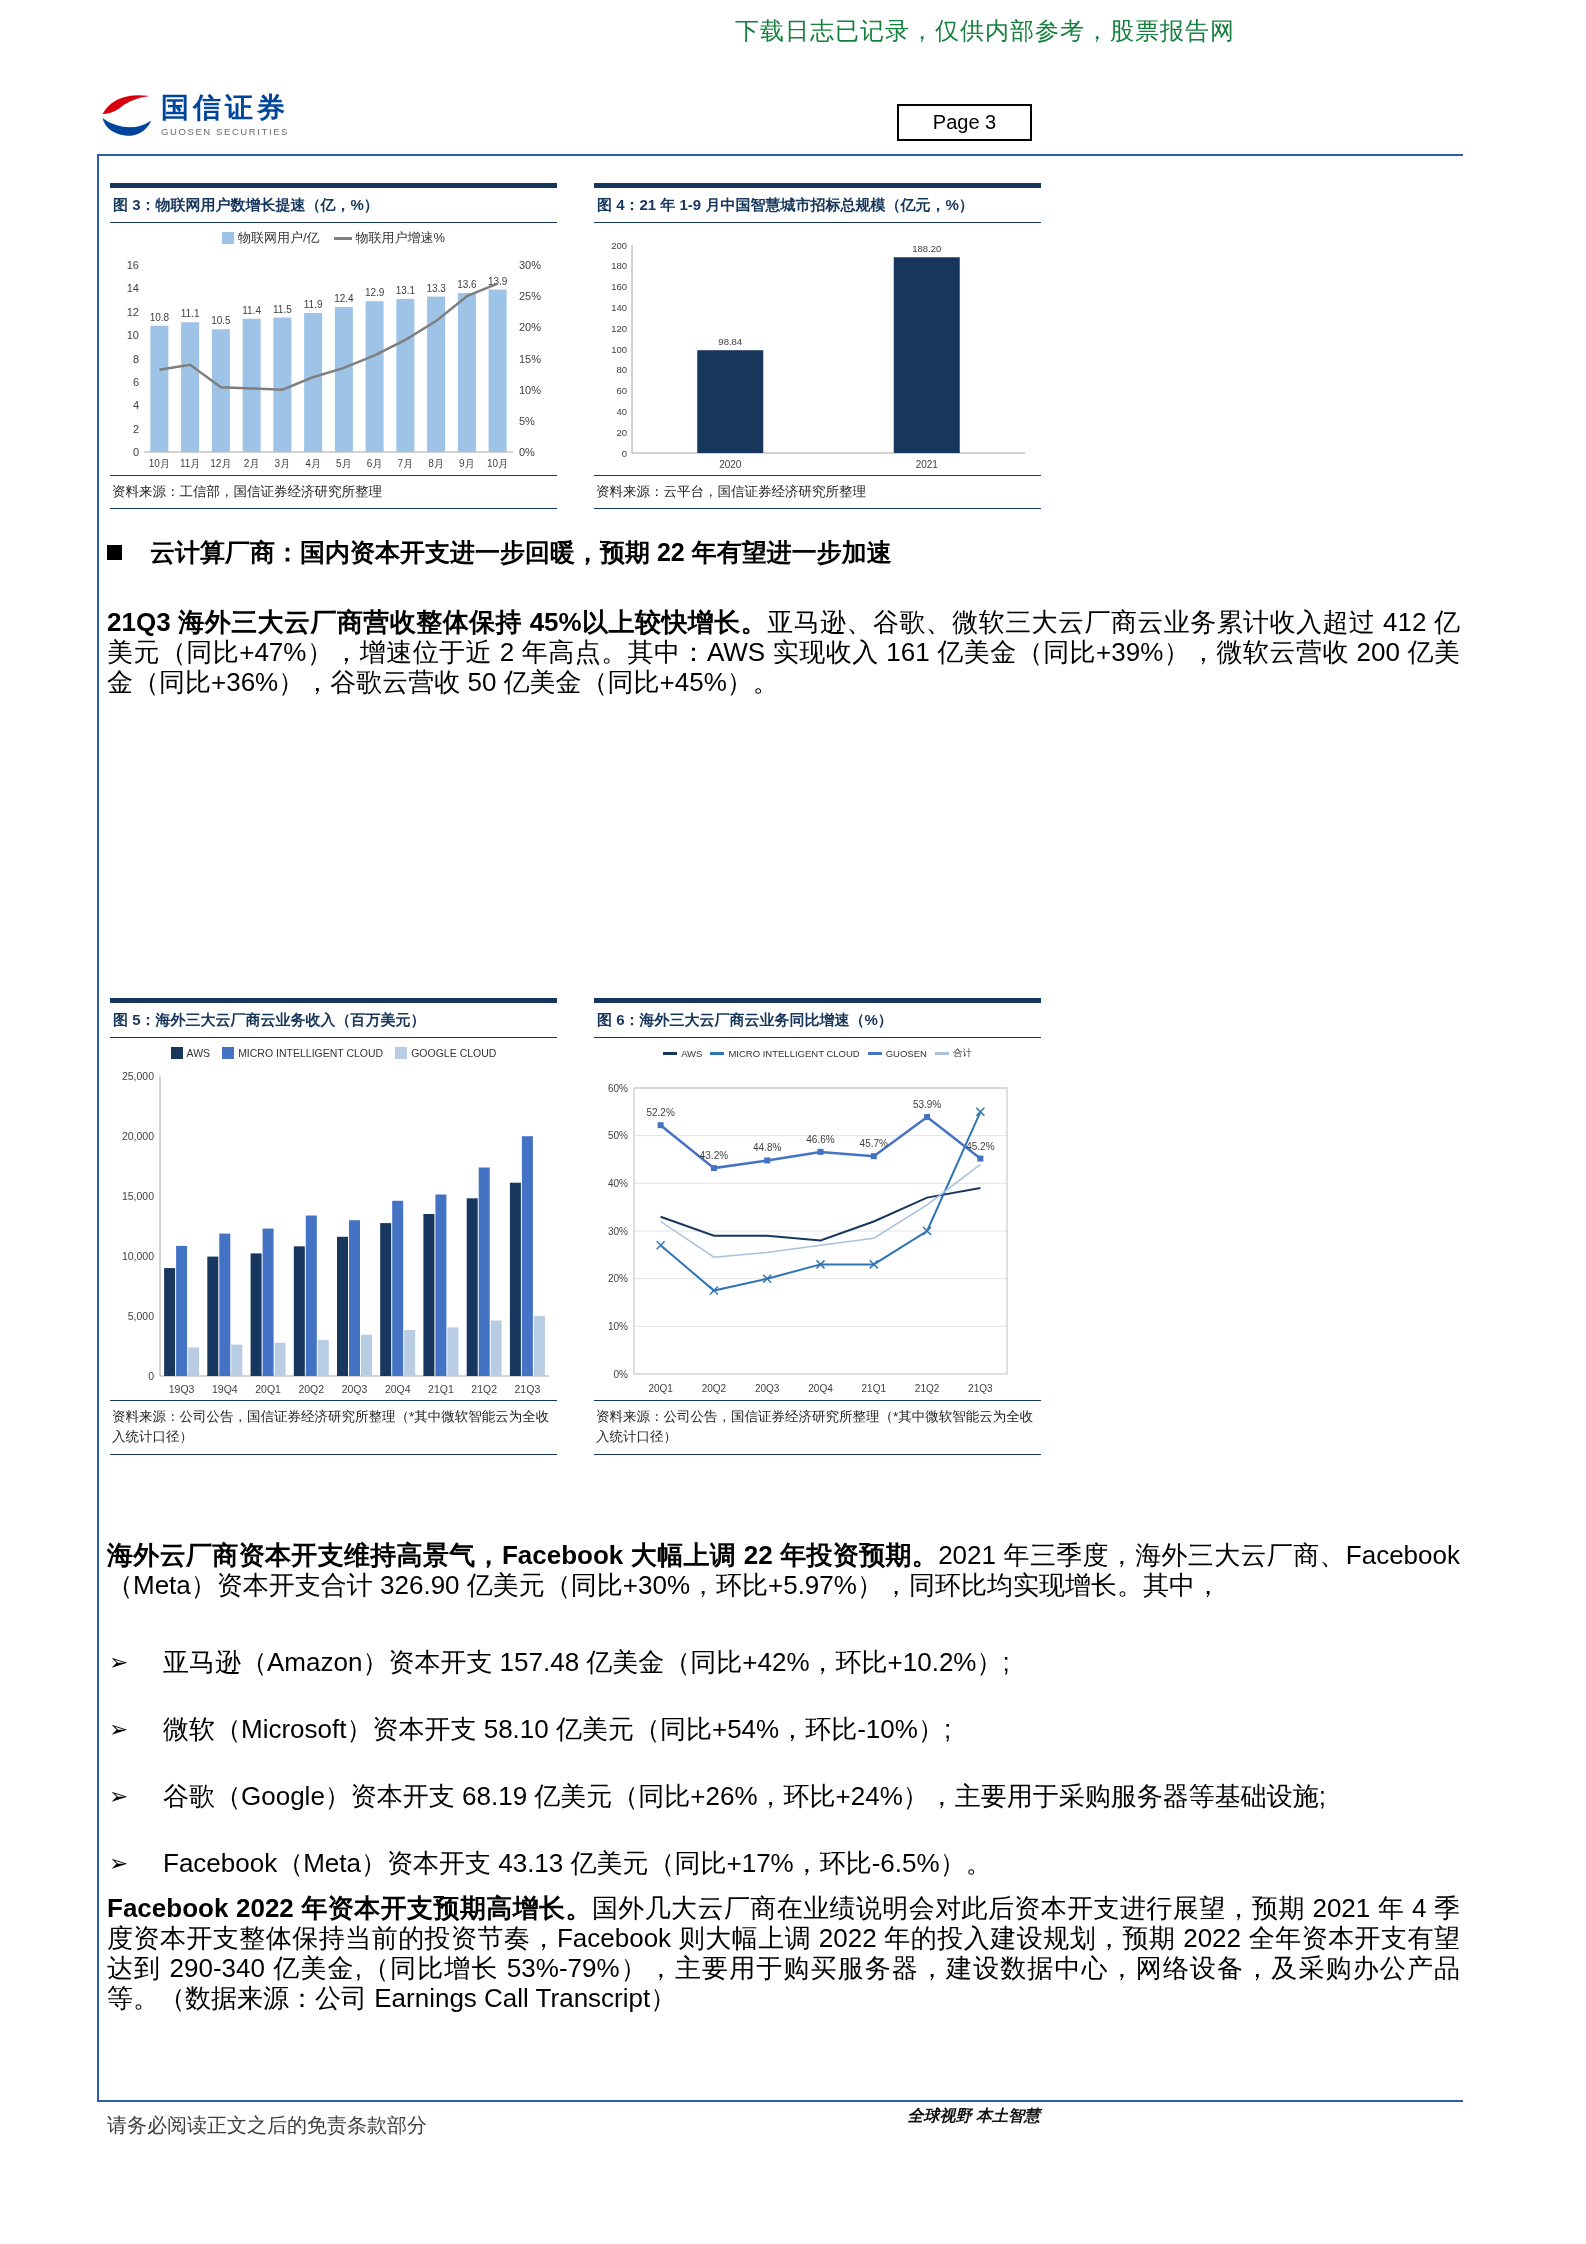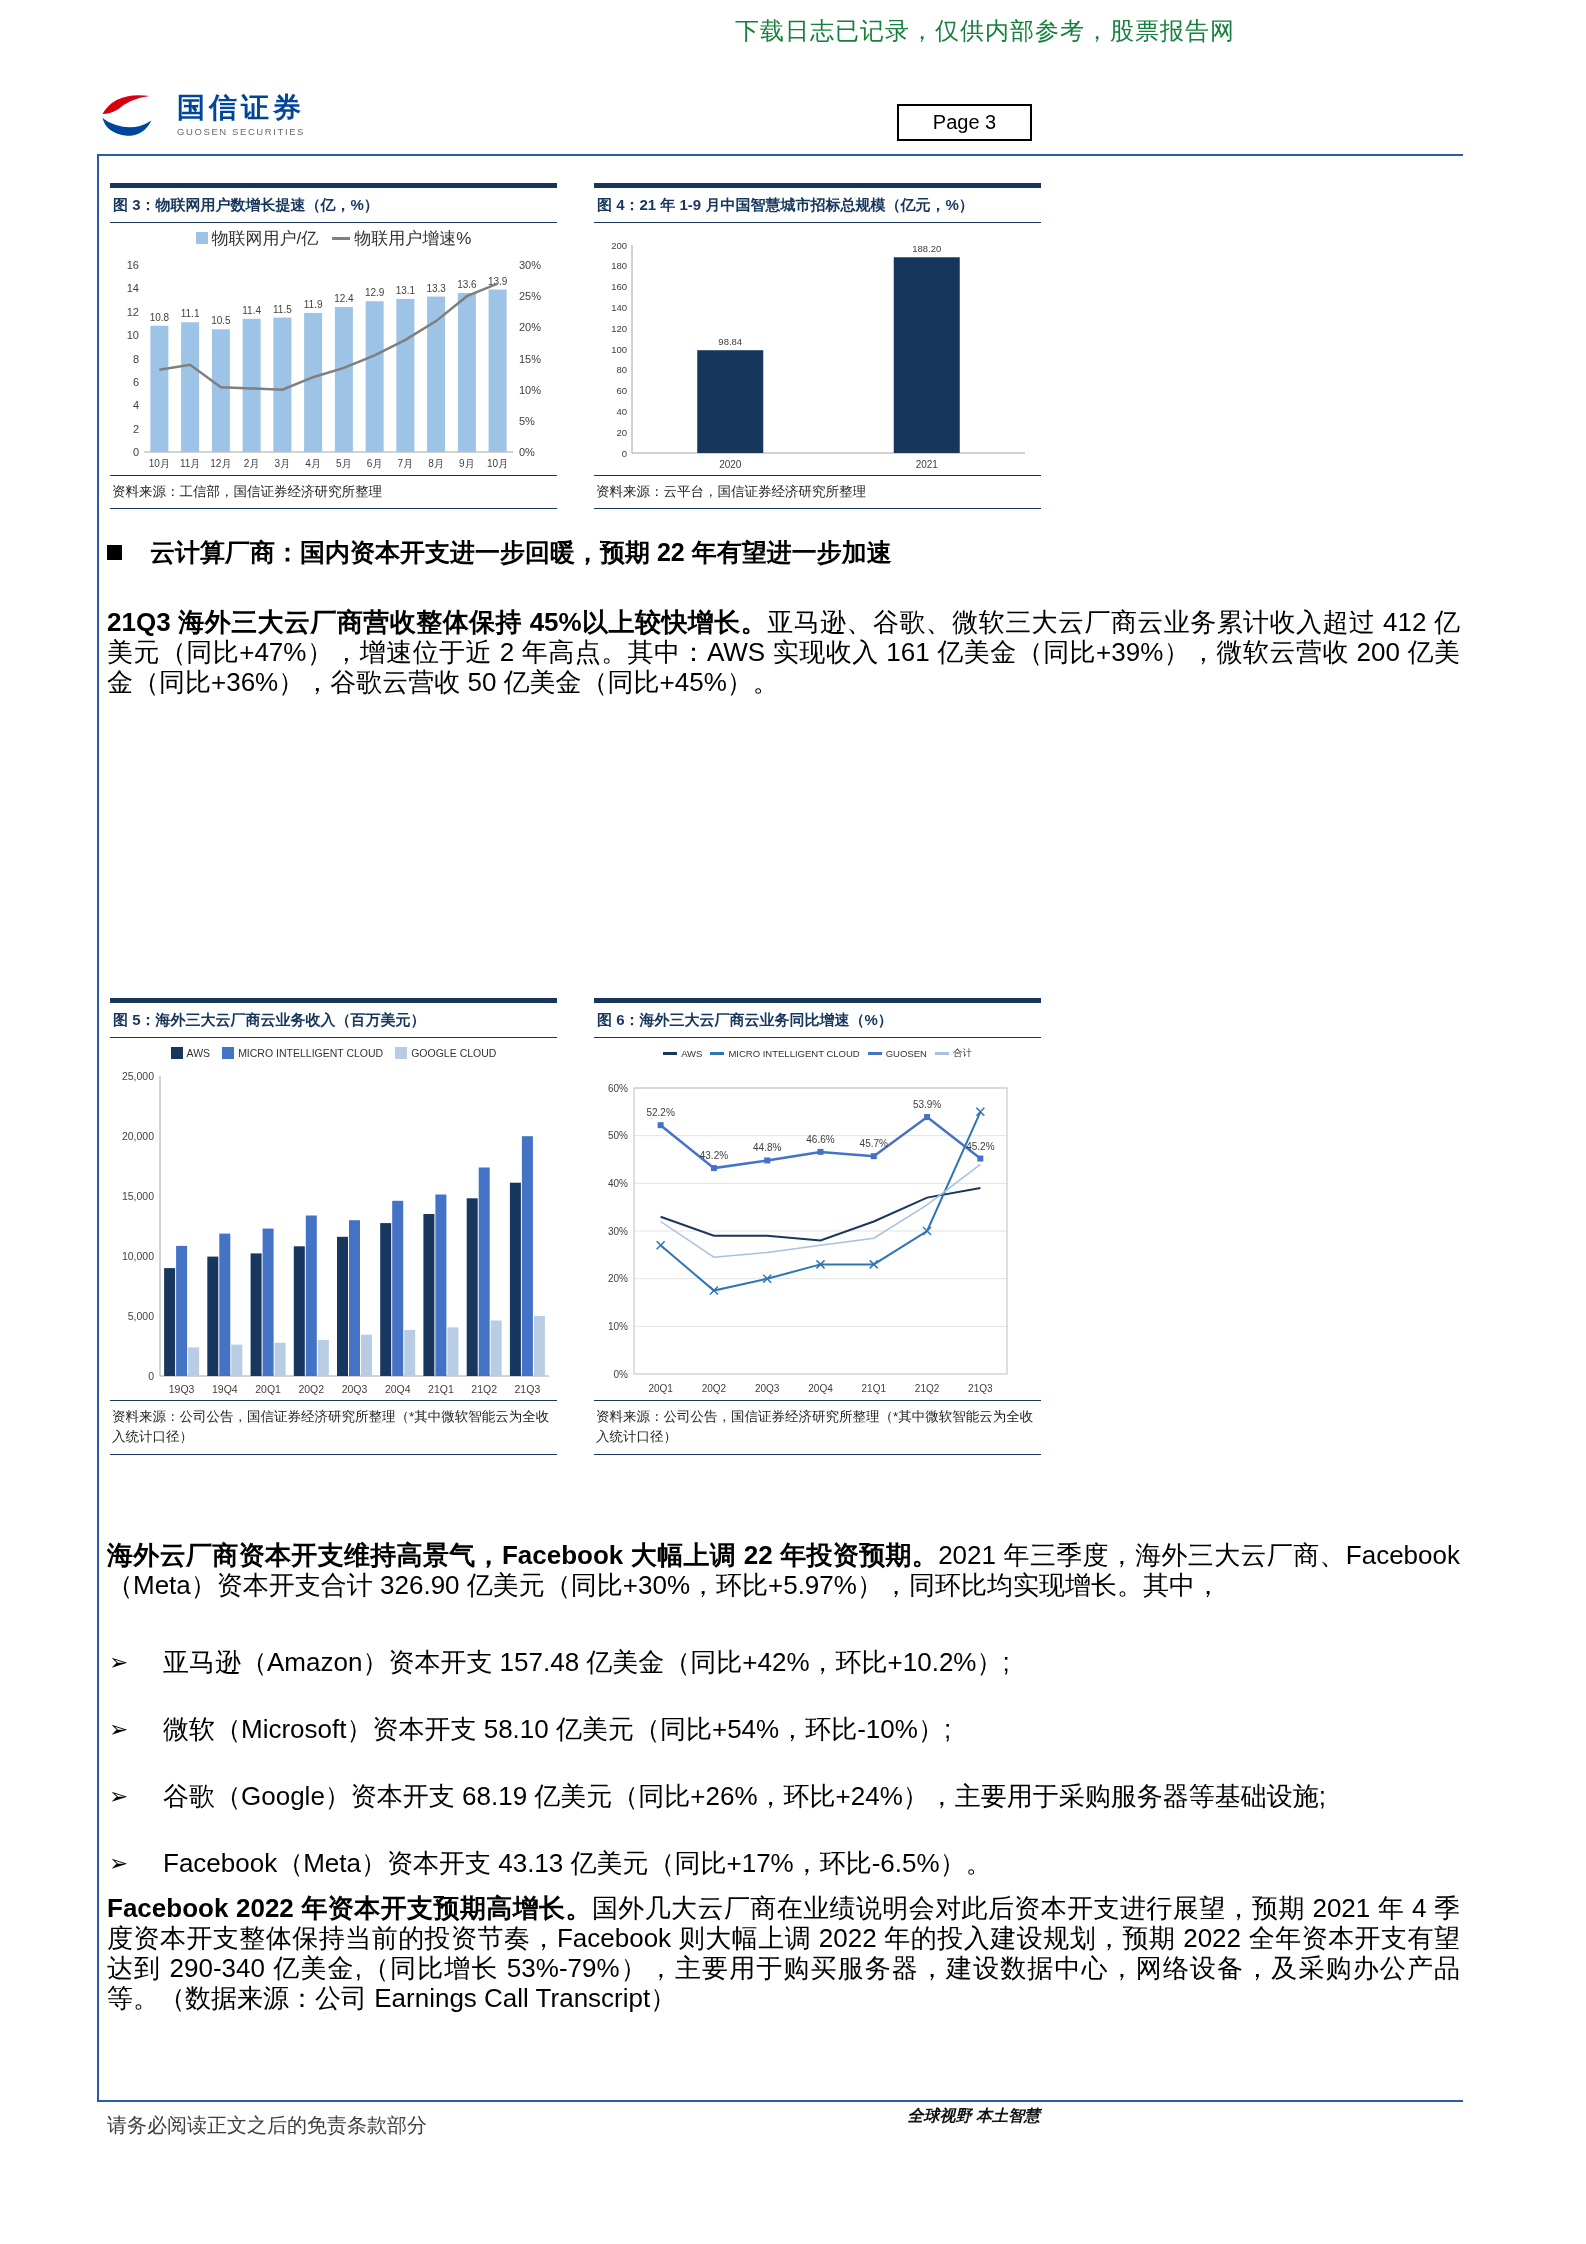--- a/index.html
+++ b/index.html
@@ -6,21 +6,21 @@
   *{box-sizing:border-box;}
   .page{
     position:relative;width:1586px;height:2244px;background:#fff;
     font-family:"Liberation Sans","DejaVu Sans",sans-serif;color:#000;overflow:hidden;margin:0 auto;
   }
   .watermark{
     position:absolute;left:735px;top:15px;font-size:24px;letter-spacing:1px;
     color:#15803d;white-space:nowrap;
   }
   
-  .logo{position:absolute;left:97px;top:86px;display:flex;align-items:center;gap:22px;}
+  .logo{position:absolute;left:97px;top:86px;display:flex;align-items:center;gap:6px;}
   .logo svg{display:block;}
   .logo-cn{font-size:28px;font-weight:bold;color:#00459c;letter-spacing:4px;line-height:1.1;}
   .logo-en{font-size:9.5px;color:#6a6a6a;letter-spacing:1.6px;margin-top:2px;}
   .pagebox{
     position:absolute;left:897px;top:104px;width:135px;height:37px;
     border:2px solid #000;display:flex;align-items:center;justify-content:center;
     font-size:20px;color:#000;background:#fff;
   }
   .rule{position:absolute;background:#2a5caa;}
   .header-rule{left:97px;top:154px;width:1366px;height:2px;}
@@ -31,21 +31,21 @@
   .fig-title{
     border-top:5px solid #16365c;border-bottom:1px solid #16365c;
     font-size:15px;font-weight:bold;color:#16365c;
     padding:8px 3px 7px 3px;white-space:nowrap;
   }
   .fig-body{padding-top:4px;}
   .fig-note{
     border-top:1px solid #16365c;border-bottom:1px solid #16365c;
     font-size:13.5px;color:#222;padding:6px 2px;line-height:1.5;
   }
-  .legend{display:flex;justify-content:center;align-items:center;gap:14px;height:22px;font-size:17px;color:#333;}
+  .legend{display:flex;justify-content:center;align-items:center;gap:14px;height:22px;font-size:13px;color:#333;}
   .legend.mid{font-size:10.5px;gap:12px;}
   .legend.small{font-size:9.5px;gap:8px;}
   .lg{display:inline-flex;align-items:center;white-space:nowrap;}
   .sw-box{width:12px;height:12px;display:inline-block;margin-right:4px;flex:none;}
   .legend.small .sw-line{width:14px;}
   .sw-line{width:18px;height:3px;display:inline-block;margin-right:4px;flex:none;}
   svg text{font-family:"Liberation Sans","DejaVu Sans",sans-serif;}
   
   .section-head{position:absolute;left:107px;top:536px;display:flex;align-items:center;gap:28px;}
   .sq{width:15px;height:15px;background:#000;display:inline-block;flex:none;}

